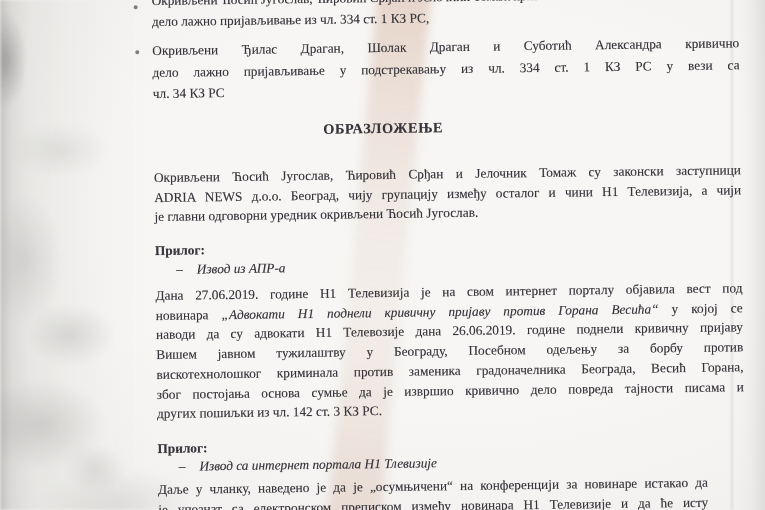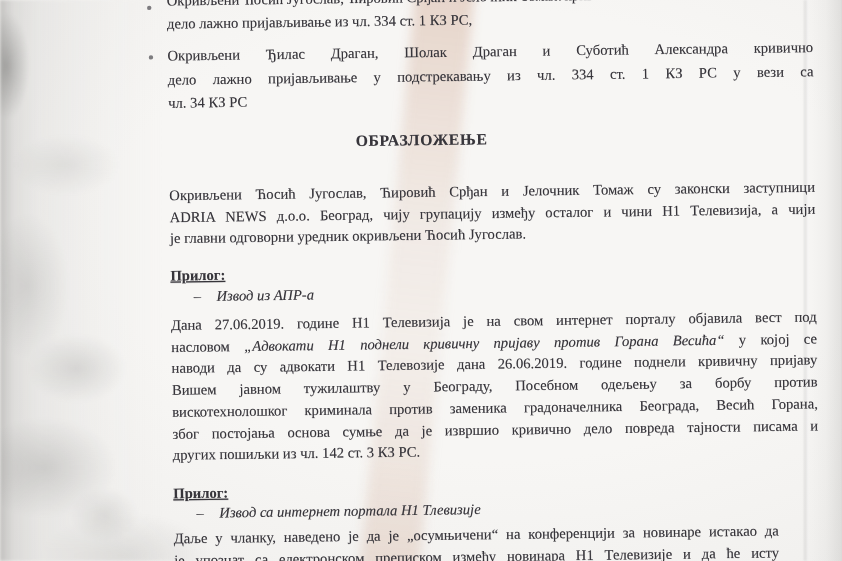--- a/index.html
+++ b/index.html
@@ -49,21 +49,21 @@
   }
   .abs { position:absolute; }
   .jline { text-align: justify; text-align-last: justify; }
   .lline { text-align-last: left; }
   .doc-line { line-height: 21px; }
   .bullet-dot {
     position:absolute; width:4px; height:4px; border-radius:50%;
     background:#4a484e; opacity:.7;
   }
   .heading { font-weight:bold; font-size:14.3px; letter-spacing:0.6px; white-space:nowrap; }
-  .attach-label { font-weight:bold;text-decoration:underline; }
+  .attach-label { font-weight:bold; }
   .attach-item  { font-style:italic; white-space:nowrap; }
   .attach-item .dash { margin-right:14px; }
   .quote-italic { font-style: italic; }
   .nowrap { white-space:nowrap; }
 </style>
 </head>
 <body>
 
 <div class="screen">
 
@@ -95,21 +95,21 @@
       <div class="doc-line lline" style="line-height:19.5px;">је главни одговорни уредник окривљени Ћосић Југослав.</div>
     </div>
 
     <div class="abs attach-label" style="left:155px; top:240px;">Прилог:</div>
     <div class="abs attach-item" style="left:176px; top:259px;">
       <span class="dash">–</span><span>Извод из АПР-а</span>
     </div>
 
     <div class="abs" style="left:155px; top:283px; width:587px;">
       <div class="doc-line jline" style="line-height:19.7px;">Дана 27.06.2019. године Н1 Телевизија је на свом интернет порталу објавила вест под</div>
-      <div class="doc-line jline" style="line-height:19.7px;"><span>насловом </span><span class="quote-italic">„Адвокати Н1 поднели кривичну пријаву против Горана Весића“</span><span> у којој се</span></div>
+      <div class="doc-line jline" style="line-height:19.7px;"><span>новинара </span><span class="quote-italic">„Адвокати Н1 поднели кривичну пријаву против Горана Весића“</span><span> у којој се</span></div>
       <div class="doc-line jline" style="line-height:19.7px;">наводи да су адвокати Н1 Телевозије дана 26.06.2019. године поднели кривичну пријаву</div>
       <div class="doc-line jline" style="line-height:19.7px;">Вишем јавном тужилаштву у Београду, Посебном одељењу за борбу против</div>
       <div class="doc-line jline" style="line-height:19.7px;">вискотехнолошког криминала против заменика градоначелника Београда, Весић Горана,</div>
       <div class="doc-line jline" style="line-height:19.7px;">због постојања основа сумње да је извршио кривично дело повреда тајности писама и</div>
       <div class="doc-line lline" style="line-height:19.7px;">других пошиљки из чл. 142 ст. 3 КЗ РС.</div>
     </div>
 
     <div class="abs attach-label" style="left:155px; top:438px;">Прилог:</div>
     <div class="abs attach-item" style="left:176px; top:456px;">
       <span class="dash">–</span><span>Извод са интернет портала Н1 Тлевизије</span>

